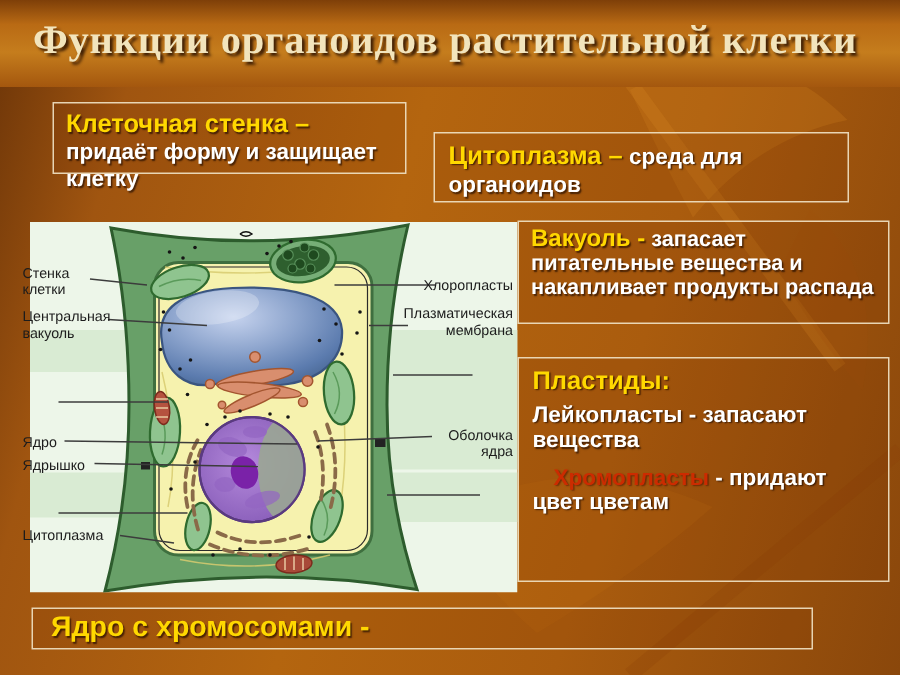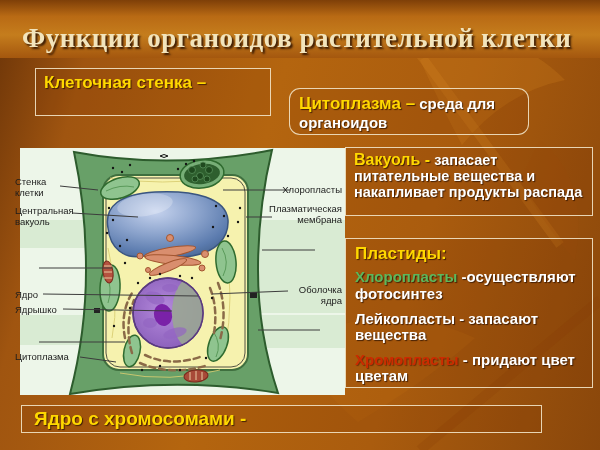--- a/index.html
+++ b/index.html
@@ -4,37 +4,37 @@
 <style>
   html,body{margin:0;padding:0;}
   body{width:600px;height:450px;font-family:"Liberation Sans",sans-serif;}
   .slide{position:relative;width:600px;height:450px;overflow:hidden;
     background:linear-gradient(105deg,#6b3408 0%,#a05510 14%,#b4650f 42%,#aa5c0e 68%,#8a470b 100%);}
   .bg-deco{position:absolute;left:0;top:0;width:600px;height:450px;pointer-events:none;}
   .title-bar{position:absolute;left:0;top:0;width:600px;height:58px;
     background:linear-gradient(180deg,#7e3f08 0%,#b96a14 28%,#c57d1d 60%,#a4570e 100%);}
   .page-title{position:absolute;left:22px;top:11px;width:560px;
     font-family:"Liberation Serif",serif;font-weight:bold;font-size:27px;color:#f2e4bc;
-    text-shadow:2px 2px 2px rgba(40,15,0,.85);letter-spacing:.5px;margin-top:12px;}
+    text-shadow:2px 2px 2px rgba(40,15,0,.85);letter-spacing:.5px;}
   .txtbox{position:absolute;border:1px solid rgba(242,228,198,.9);
     background:rgba(110,40,0,.14);color:#fff;font-weight:bold;
     text-shadow:1px 1px 1px rgba(30,10,0,.7);box-sizing:border-box;}
   .term{color:#ffd800;}
   .box-cellwall{left:35px;top:68px;width:236px;height:48px;padding:4px 8px;font-size:15px;line-height:1.18;}
   .box-cellwall .term{display:block;font-size:17px;}
-  .box-cytoplasm{left:289px;top:88px;width:240px;height:47px;padding:4px 9px;font-size:15px;line-height:1.25;border-radius:11px;}
+  .box-cytoplasm{left:289px;top:88px;width:277px;height:47px;padding:4px 9px;font-size:15px;line-height:1.25;}
   .box-cytoplasm .term{font-size:17px;}
   .box-vacuole{left:345px;top:147px;width:248px;height:69px;padding:3px 8px;font-size:14.5px;line-height:1.1;}
   .box-vacuole .term{font-size:16px;}
   .box-plastids{left:345px;top:238px;width:248px;height:150px;padding:4px 9px;font-size:15px;line-height:1.08;}
   .box-plastids h3{margin:2px 0 6px 0;font-size:17px;color:#ffd800;}
   .box-plastids p{margin:0 0 9px 0;}
   .t-green{color:#5cb85c;}
   .t-white{color:#ffffff;}
-  .t-red{color:#cc2b00;text-shadow:1px 1px 1px rgba(60,10,0,.5);}
+  .t-red{color:#cc2b00;text-shadow:1px 1px 1px rgba(60,10,0,.5);margin-left:14px;}
   .box-nucleus{left:21px;top:405px;width:521px;height:28px;padding:2px 12px;
     font-size:15px;display:flex;align-items:center;gap:8px;white-space:nowrap;}
   .box-nucleus .term{font-size:19px;}
   .diagram{position:absolute;left:10px;top:148px;width:335px;height:247px;}
   .dlabel{font-size:9.5px;fill:#1c1c1c;font-family:"Liberation Sans",sans-serif;}
   .lline{stroke:#3c3c3c;stroke-width:1;}
 </style>
 </head>
 <body>
 
@@ -45,39 +45,35 @@
     <path d="M295,345 Q380,295 475,338 Q425,382 358,422 Q318,388 295,345 Z" fill="rgba(190,110,20,0.22)"></path>
     <path d="M380,0 L560,245" stroke="rgba(225,145,40,0.20)" stroke-width="9" fill="none"></path>
     <path d="M420,450 L600,300" stroke="rgba(140,65,8,0.25)" stroke-width="10" fill="none"></path>
     <path d="M540,140 Q590,180 575,260 Q540,220 520,180 Z" fill="rgba(160,80,12,0.25)"></path>
   </svg>
 
   <div class="title-bar"></div>
   <div class="page-title">Функции органоидов растительной клетки</div>
 
   <div class="txtbox box-cellwall">
-    <span class="term">Клеточная стенка –</span>
+    <span class="term">Клеточная стенка –</span><span>придаёт форму и защищает клетку</span>
   </div>
 
   <div class="txtbox box-cytoplasm">
     <span class="term">Цитоплазма –</span>
     <span>среда для органоидов</span>
   </div>
 
   <div class="txtbox box-vacuole">
     <span class="term">Вакуоль -</span>
     <span>запасает питательные вещества и накапливает продукты распада</span>
   </div>
 
   <div class="txtbox box-plastids">
     <h3>Пластиды:</h3>
-    <p>
-      <span class="t-green">Хлоропласты</span>
-      <span class="t-white">-осуществляют фотосинтез</span>
-    </p>
     <p>
       <span class="t-white">Лейкопласты</span>
       <span class="t-white">- запасают вещества</span>
     </p>
     <p>
       <span class="t-red">Хромопласты</span>
       <span class="t-white">- придают цвет цветам</span>
     </p>
   </div>
 

